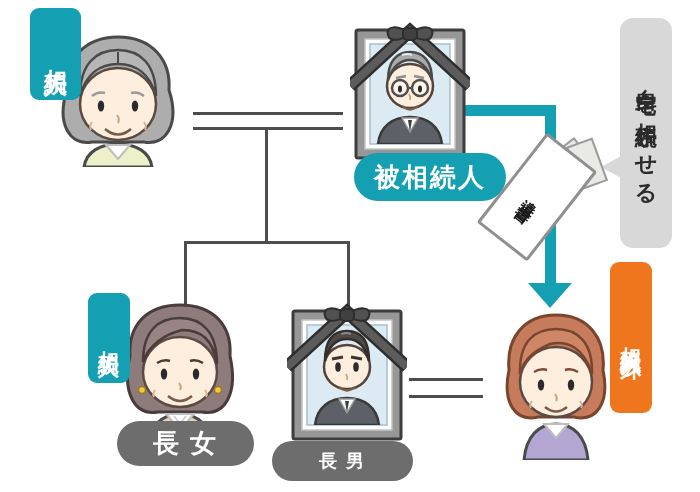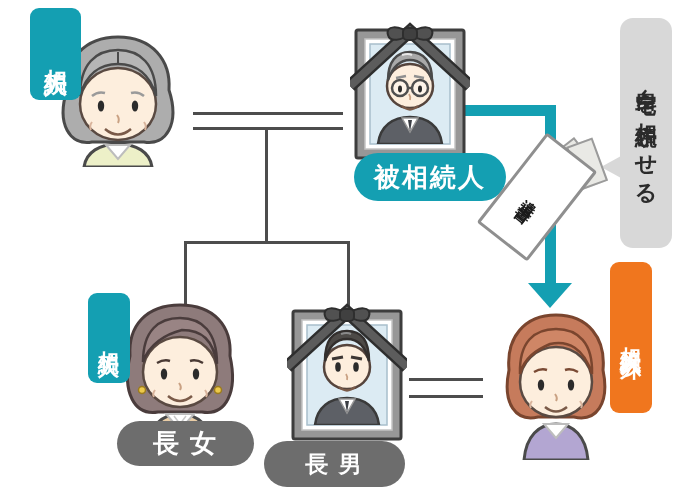--- a/index.html
+++ b/index.html
@@ -225,17 +225,17 @@
   <div class="vbadge vbadge-orange" style="left:610px;top:262px;width:42px;height:151px;">
     <span class="vtext" style="font-size:21px;">相続人以外</span>
   </div>
 
   <div class="pill pill-teal" style="left:354px;top:153px;width:152px;height:48px;font-size:26px;">
     <span>被相続人</span>
   </div>
   <div class="pill pill-gray" style="left:117px;top:421px;width:137px;height:45px;font-size:26px;">
     <span>長 女</span>
   </div>
-  <div class="pill pill-gray" style="left:264px;top:441px;width:141px;height:46px;font-size:23px;">
+  <div class="pill pill-gray" style="left:272px;top:441px;width:141px;height:40px;font-size:18px;">
     <span>長 男</span>
   </div>
 
 </div>
 
 </body></html>

